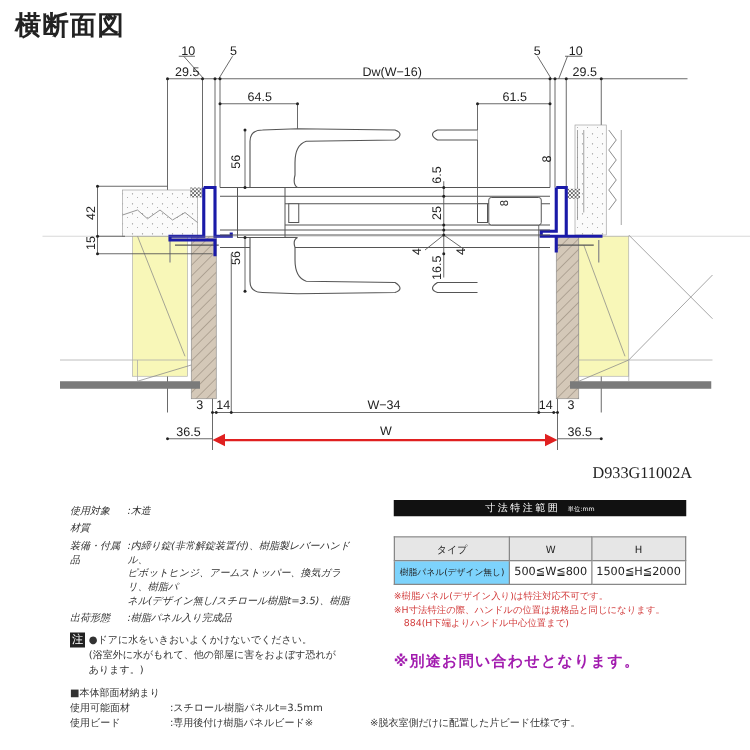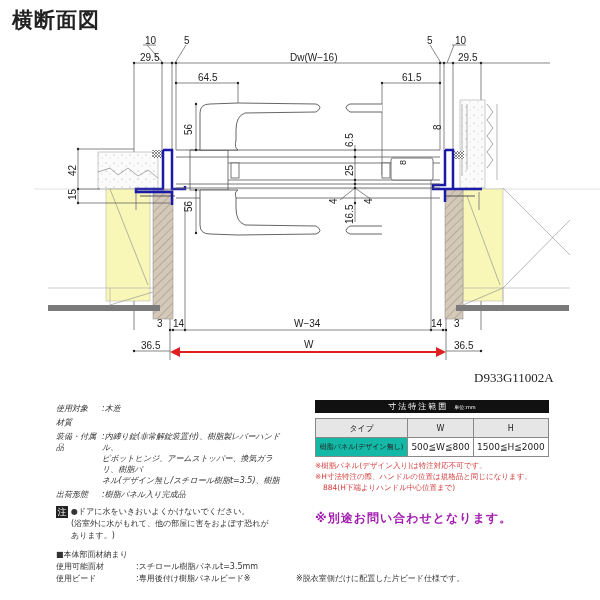--- a/index.html
+++ b/index.html
@@ -27,25 +27,25 @@
 
   .panel { position: absolute; left: 56px; top: 549px; width: 520px; font-size: 8px; line-height: 12px; color: #333; }
   .panel-row { display: flex; }
   .panel-key { width: 80px; flex: none; }
   .panel-val { width: 150px; flex: none; }
   .panel-extra { flex: 1; padding-left: 10px; }
 
   .dim { position: absolute; left: 315px; top: 400px; width: 234px; font-size: 8px; }
   .dim .bar { letter-spacing: 2px; }
   .dim .unit { font-size: 5px; letter-spacing: 0; margin-left: 6px; }
-  table.dimtbl { border-collapse: collapse; width: 234px; margin-top: 5px; }
+  table.dimtbl { border-collapse: collapse; width: 234px; margin-top: 16px; }
   table.dimtbl th, table.dimtbl td { border: 1px solid #888; text-align: center; height: 16px; font-weight: normal; }
   table.dimtbl th { background: #e6e6e6; font-size: 8px; }
   table.dimtbl td { font-size: 9px; }
-  table.dimtbl td.t { font-size: 7px; background: #14b8a6; }
+  table.dimtbl td.t { font-size: 7px; background: #7dd3fc; }
   .warn { color: #d23b3b; font-size: 7.5px; line-height: 11px; margin-top: 3px; }
   .warn .indent { padding-left: 8px; display: block; }
   .contact { color: #a21caf; font-size: 12px; font-weight: bold; margin-top: 17px; letter-spacing: 1px; }
 </style>
 </head>
 <body>
 
 <div class="title">横断面図</div>
 
 <svg class="drawing" width="600" height="400" viewBox="0 0 600 400">

